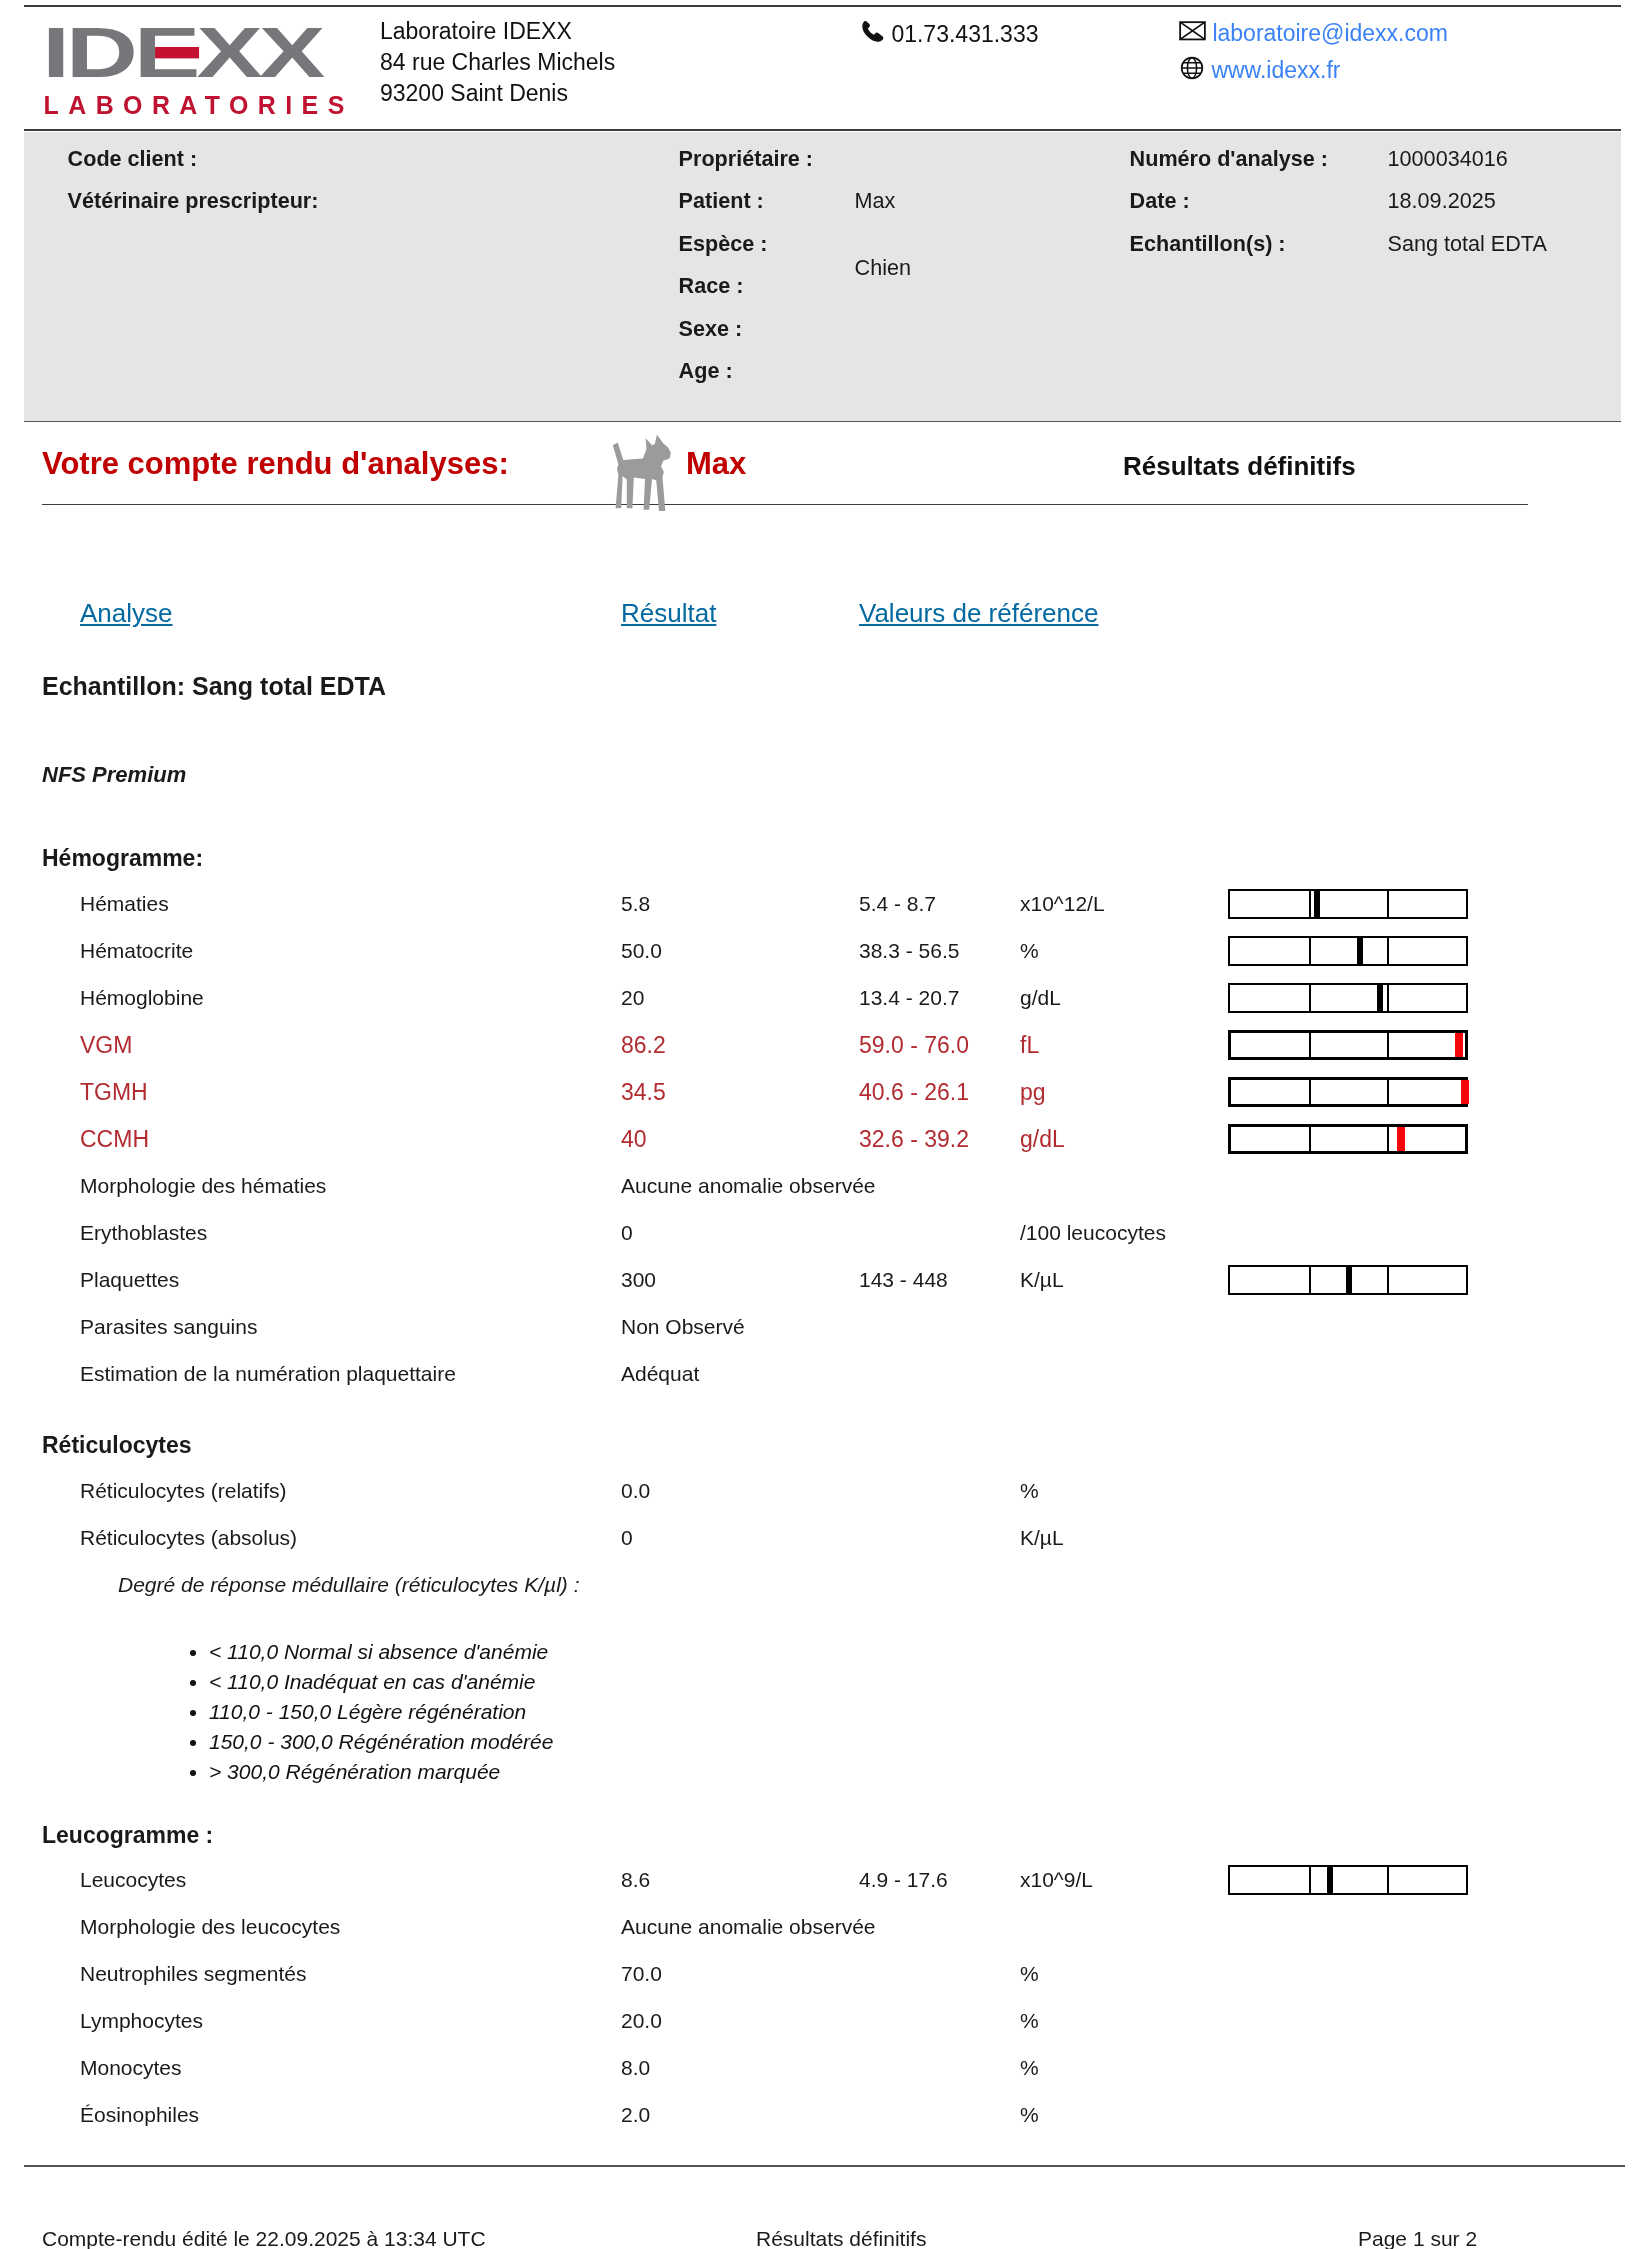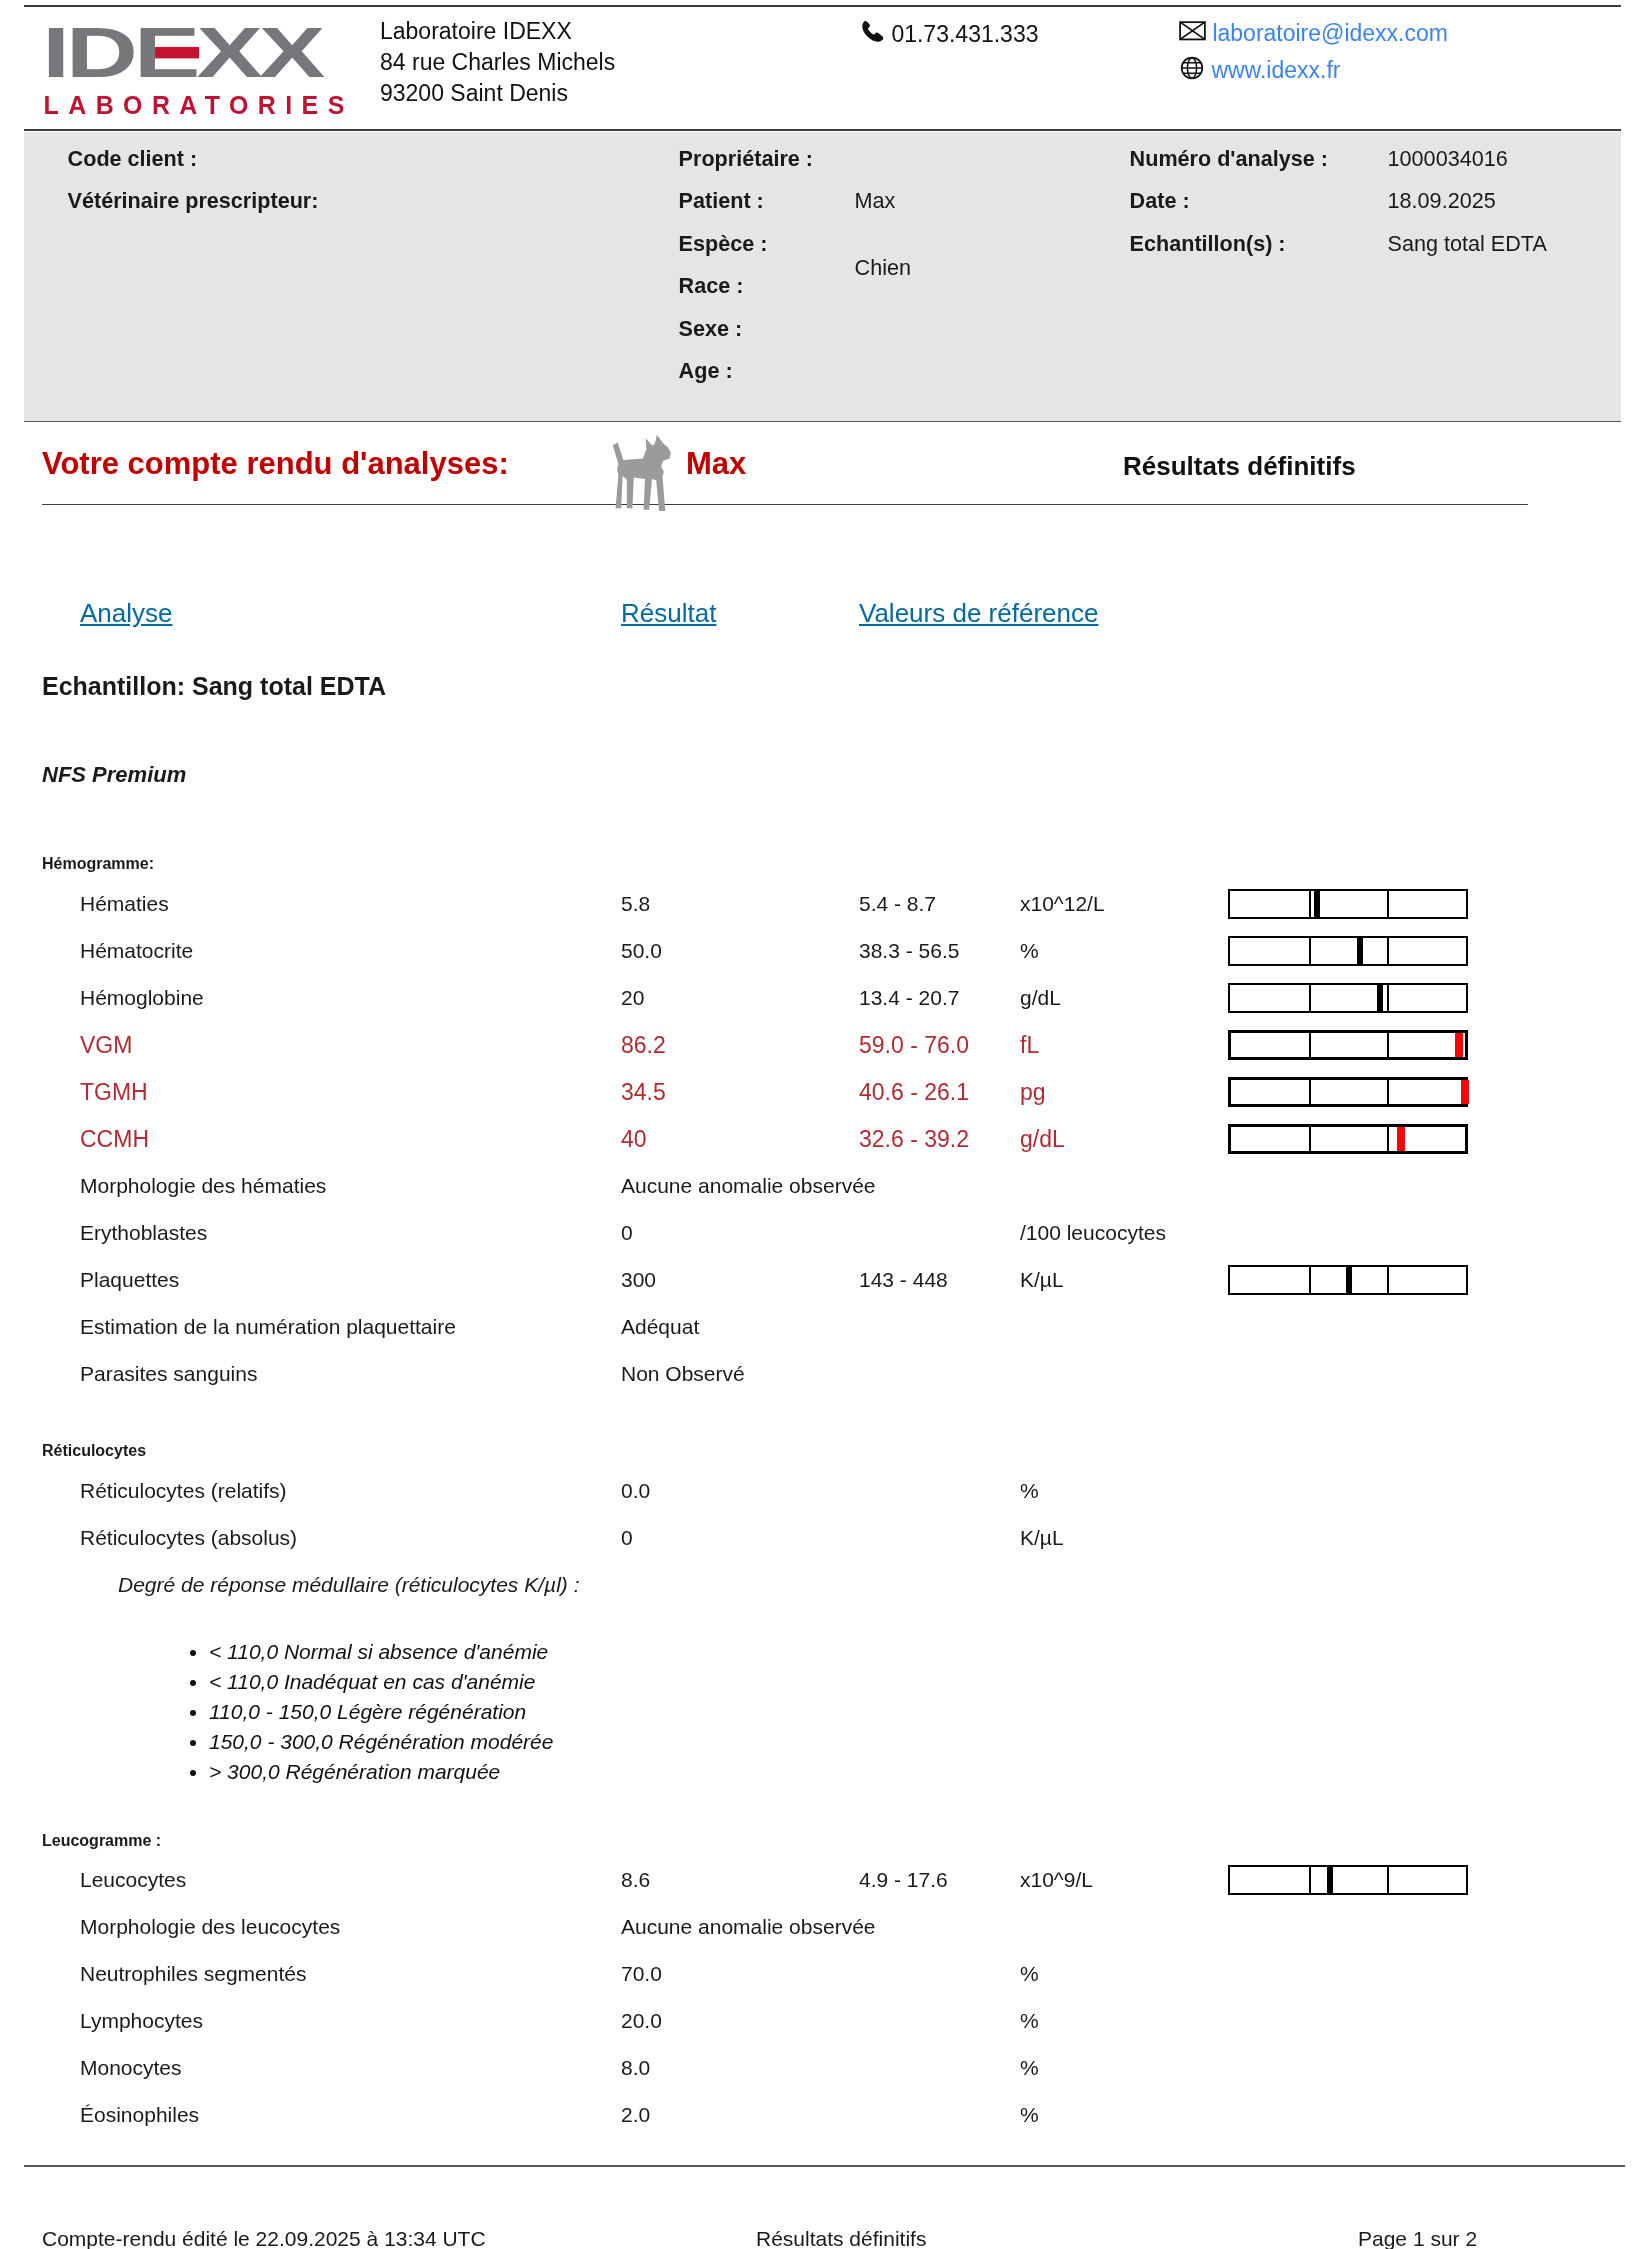--- a/index.html
+++ b/index.html
@@ -26,21 +26,21 @@
   .patient-name { left:686px; top:446px; font-size:31px; font-weight:bold; color:#c00000; }
   .status-final { left:1123px; top:451px; font-size:26px; font-weight:bold; color:#111; }
 
   
   .col-head { position:absolute; top:598px; font-size:26px; color:#0369a1; white-space:nowrap;text-decoration:underline; }
   .h-sample { left:42px; top:672px; font-size:25px; font-weight:bold; }
   .h-panel  { left:42px; top:762px; font-size:22px; font-weight:bold;font-style:italic; }
 
   #sections { position:absolute; left:0; top:838px; width:1645px; }
   .sec-title { position:relative; height:42px; }
-  .sec-title span { position:absolute; left:42px; top:17px; font-size:16px; font-weight:bold; white-space:nowrap; }
+  .sec-title span { position:absolute; left:42px; top:7px; font-size:23px; font-weight:bold; white-space:nowrap; }
   .sec2 { margin-top:28px; }
   .trow { position:relative; height:47px; font-size:21px; }
   .trow span { position:absolute; top:50%; transform:translateY(-50%); white-space:nowrap; }
   .trow .lbl { left:80px; }
   .trow .res { left:621px; }
   .trow .rng { left:859px; }
   .trow .unt { left:1020px; }
   .trow.abn { font-size:23px; color:#b22b31; }
 
   .bar { position:absolute; left:1228px; top:8.8px; width:240px; height:30px;
@@ -232,26 +232,26 @@
         <span class="res">300</span>
         <span class="rng">143 - 448</span>
         <span class="unt">K/µL</span>
         <div class="bar">
           <div class="seg" style="left: 33.33%;"></div>
           <div class="seg" style="left: 66.66%;"></div>
           <div class="marker" style="left: 50.5%;"></div>
         </div>
       </div>
       <div class="trow">
+        <span class="lbl">Parasites sanguins</span>
+        <span class="res">Non Observé</span>
+      </div>
+      <div class="trow">
         <span class="lbl">Estimation de la numération plaquettaire</span>
         <span class="res">Adéquat</span>
-      </div>
-      <div class="trow">
-        <span class="lbl">Parasites sanguins</span>
-        <span class="res">Non Observé</span>
       </div>
       <div class="sec-title sec2">
         <span class="">Réticulocytes</span>
       </div>
       <div class="trow">
         <span class="lbl">Réticulocytes (relatifs)</span>
         <span class="res">0.0</span>
         <span class="unt">%</span>
       </div>
       <div class="trow">

